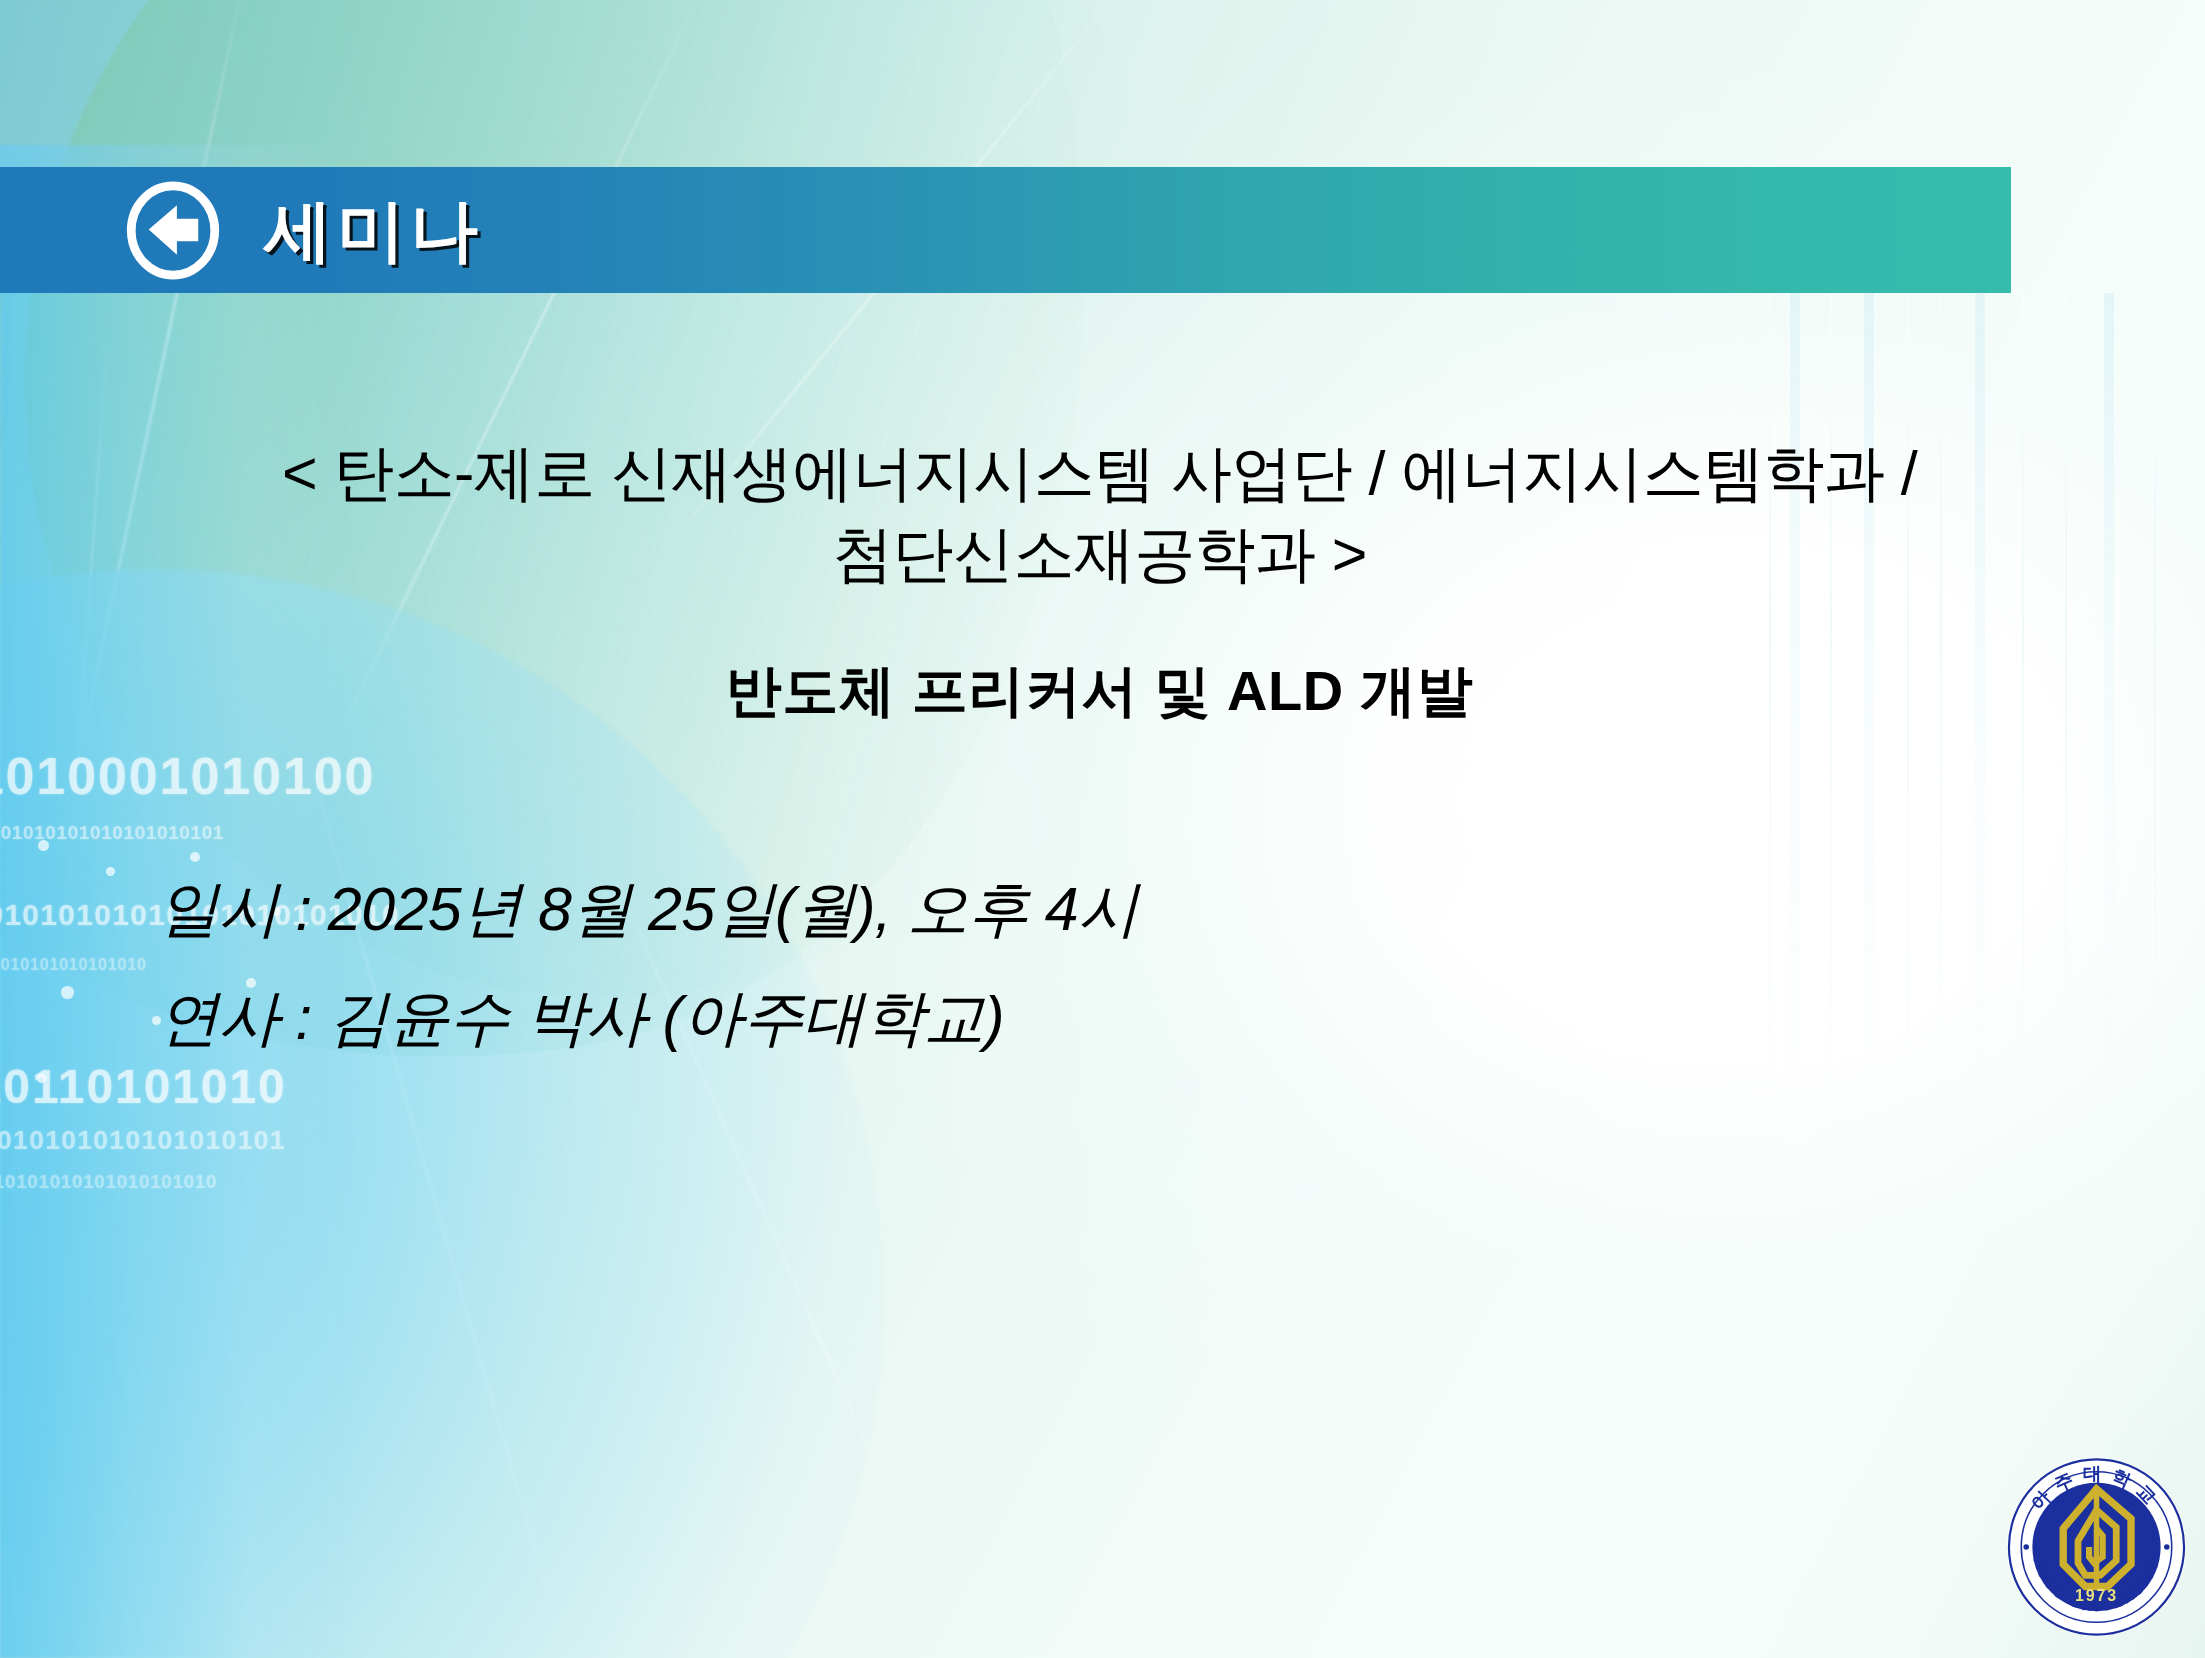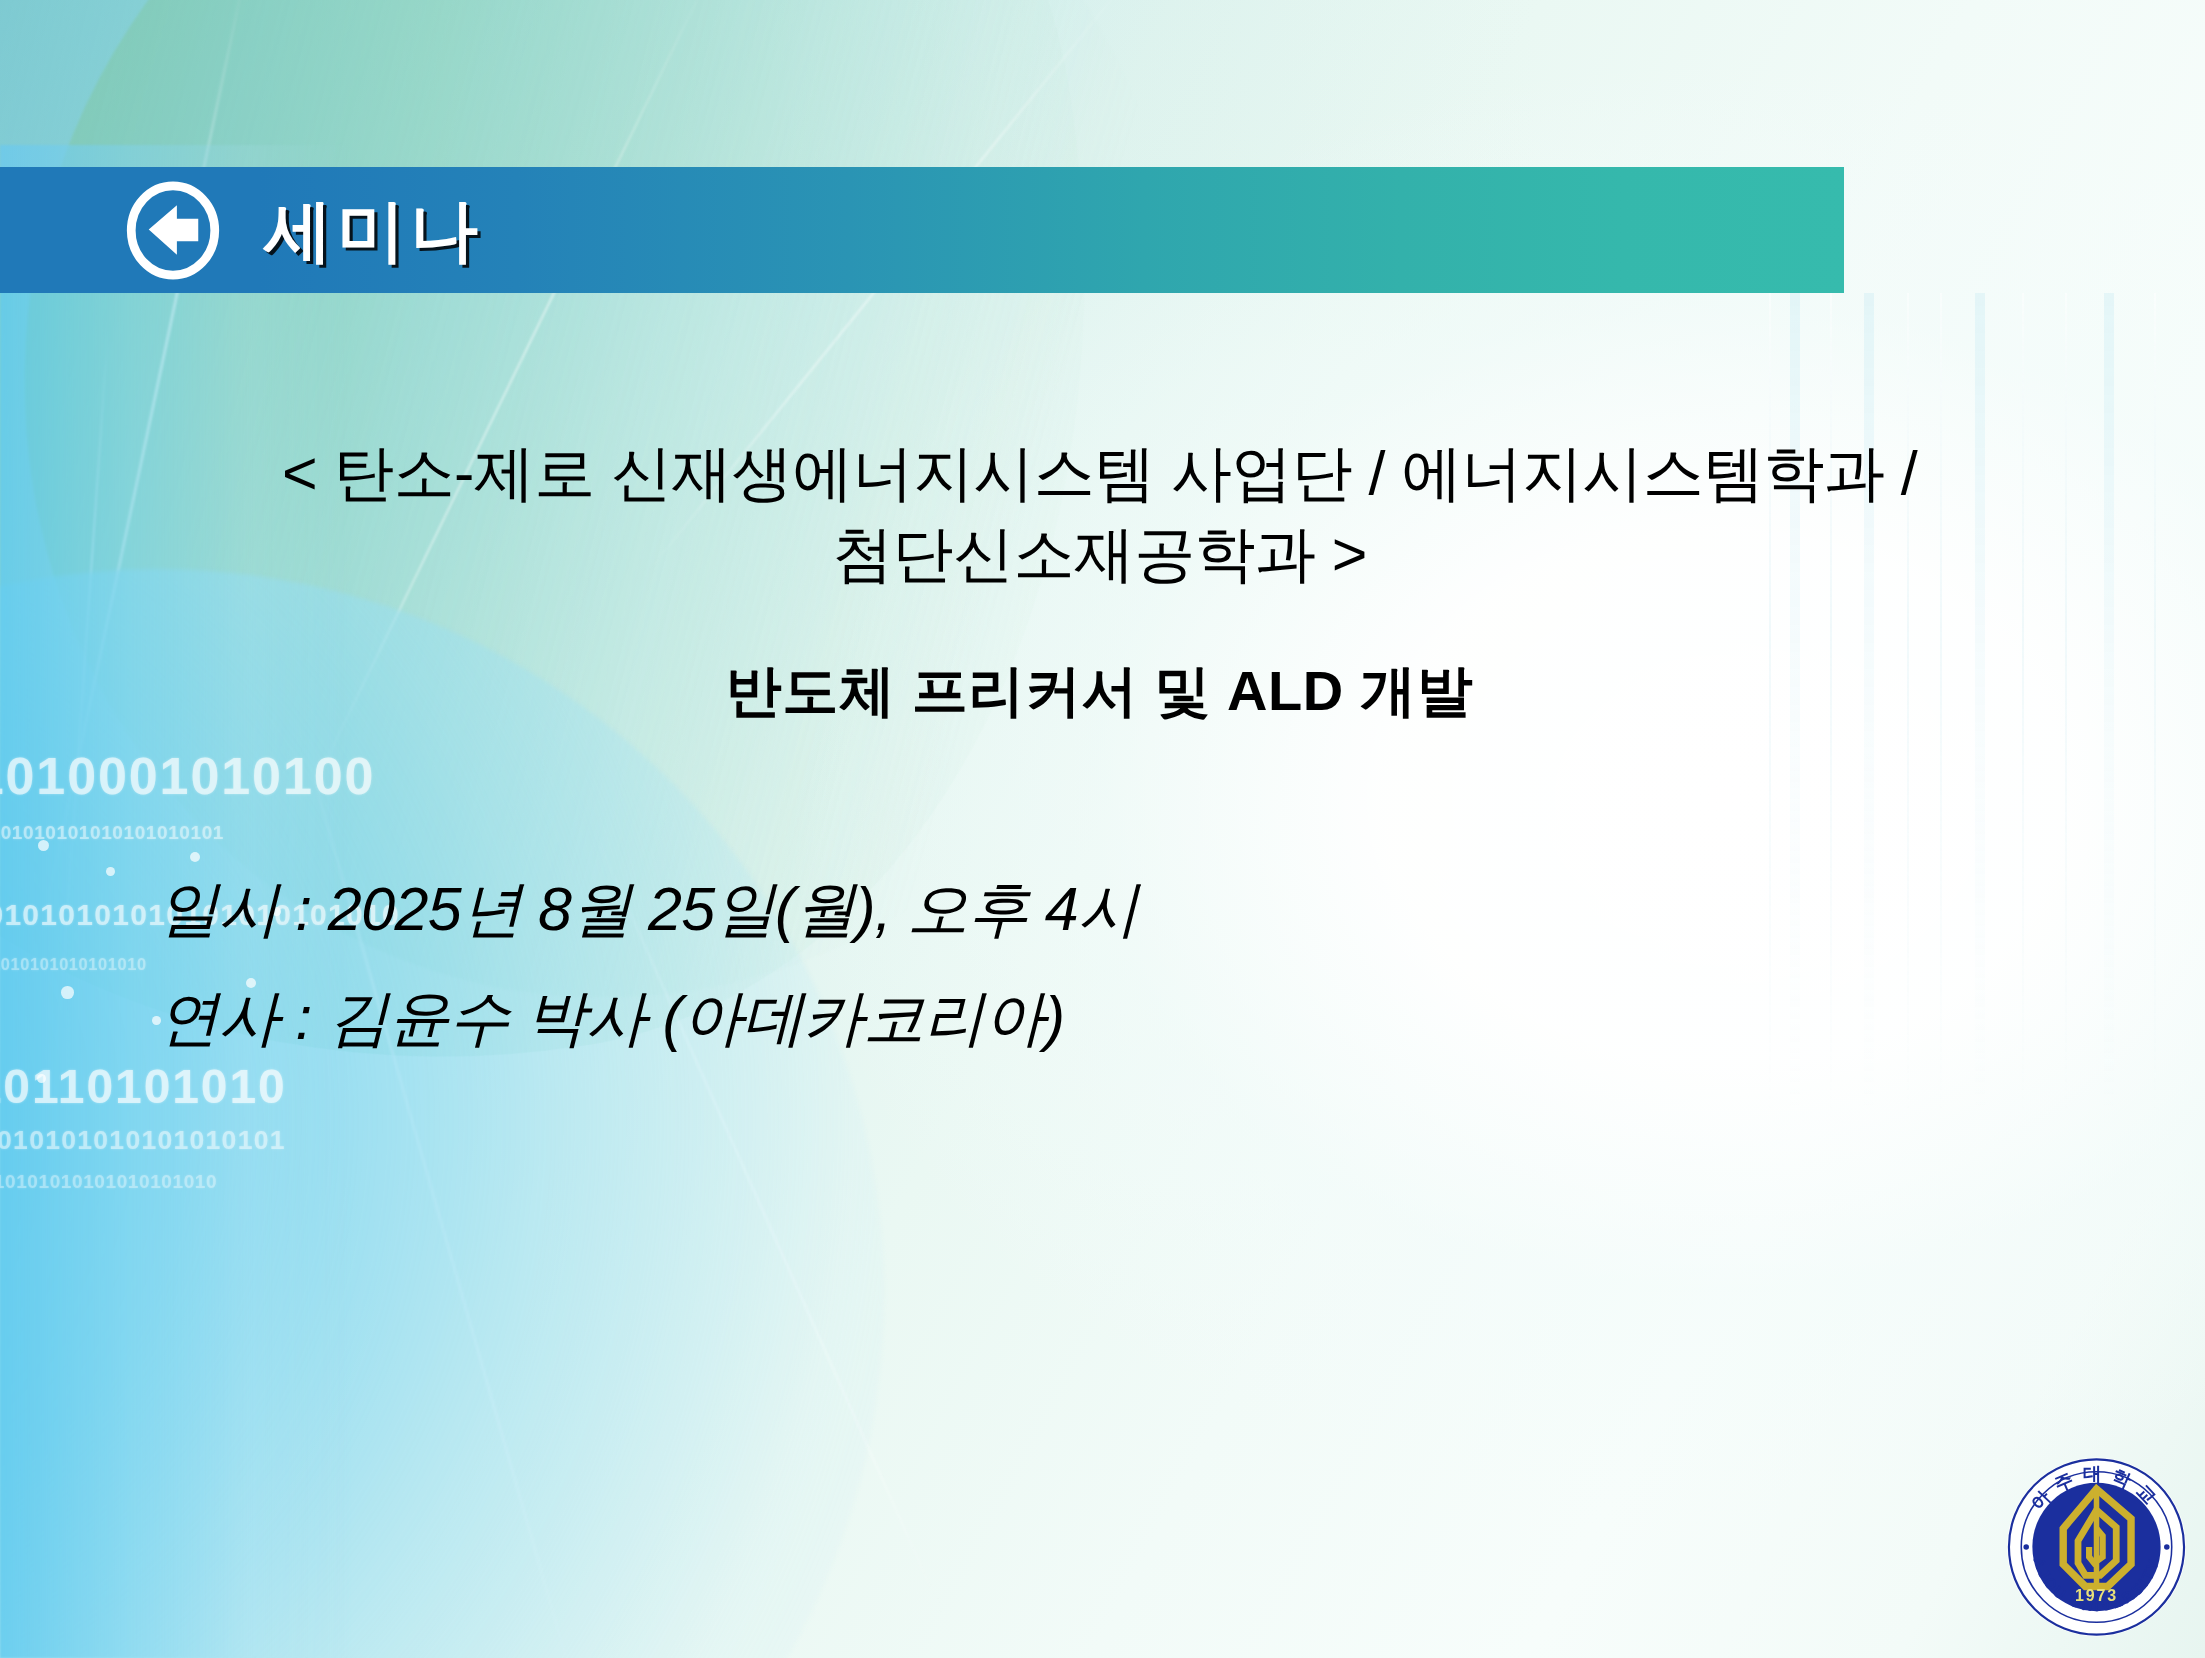--- a/index.html
+++ b/index.html
@@ -180,21 +180,21 @@
       rgba(150,212,180,0.25) 20%,
       rgba(190,226,210,0.10) 45%,
       rgba(255,255,255,0) 70%);
   }
 
   
   .header-bar {
     position: absolute;
     left: 0;
     top: 167px;
-    width: 1844px;
+    width: 2011px;
     height: 126px;
     background: linear-gradient(to right,
       #2079b8 0%,
       #2079b8 14%,
       #2482b8 28%,
       #2a94b4 46%,
       #2fa6ae 62%,
       #33b1ab 76%,
       #35b8ac 88%,
       #36bbad 100%);
@@ -342,21 +342,21 @@
 
     <div class="subtitle">
       <div>&lt; 탄소-제로 신재생에너지시스템 사업단 / 에너지시스템학과 /</div>
       <div>첨단신소재공학과 &gt;</div>
     </div>
 
     <div class="main-title">반도체 프리커서 및 ALD 개발</div>
 
     <div class="details">
       <div class="detail-line">일시 : 2025년 8월 25일(월), 오후 4시</div>
-      <div class="detail-line">연사 : 김윤수 박사 (아데카코리아)</div>
+      <div class="detail-line">연사 : 김윤수 박사 (아주대학교)</div>
     </div>
   </div>
 
   <div class="logo">
     <svg viewBox="0 0 300 300">
       <defs>
         <path id="arcTop" d="M 42,150 A 108,108 0 0 1 258,150" fill="none"></path>
         <path id="arcBottom" d="M 46,150 A 104,104 0 0 0 254,150" fill="none"></path>
       </defs>
 

